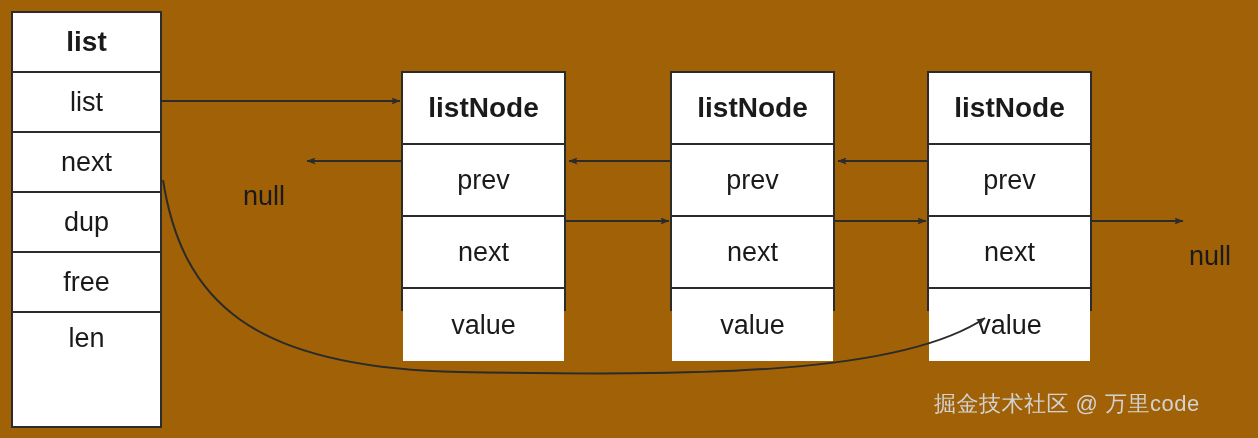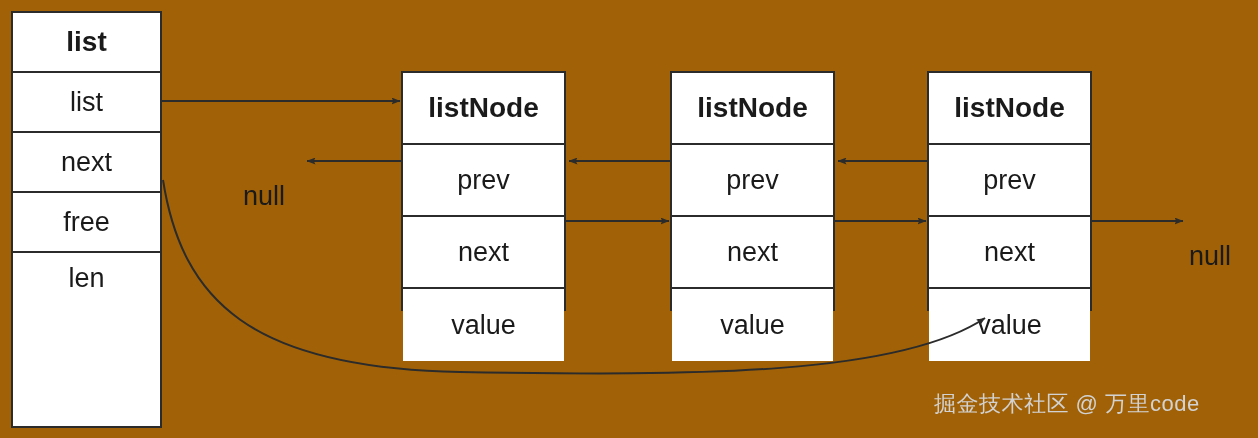--- a/index.html
+++ b/index.html
@@ -114,20 +114,21 @@
 </style>
 </head>
 <body>
 
 <div id="canvas">
 
   <div class="struct" id="list-struct">
     <div class="row header">list</div>
     <div class="row">list</div>
     <div class="row">next</div>
+    <div class="row">dup</div>
     <div class="row">free</div>
     <div class="row">len</div>
   </div>
 
   <div class="struct node" id="node-1">
     <div class="row header">listNode</div>
     <div class="row">prev</div>
     <div class="row">next</div>
     <div class="row">value</div>
   </div>

